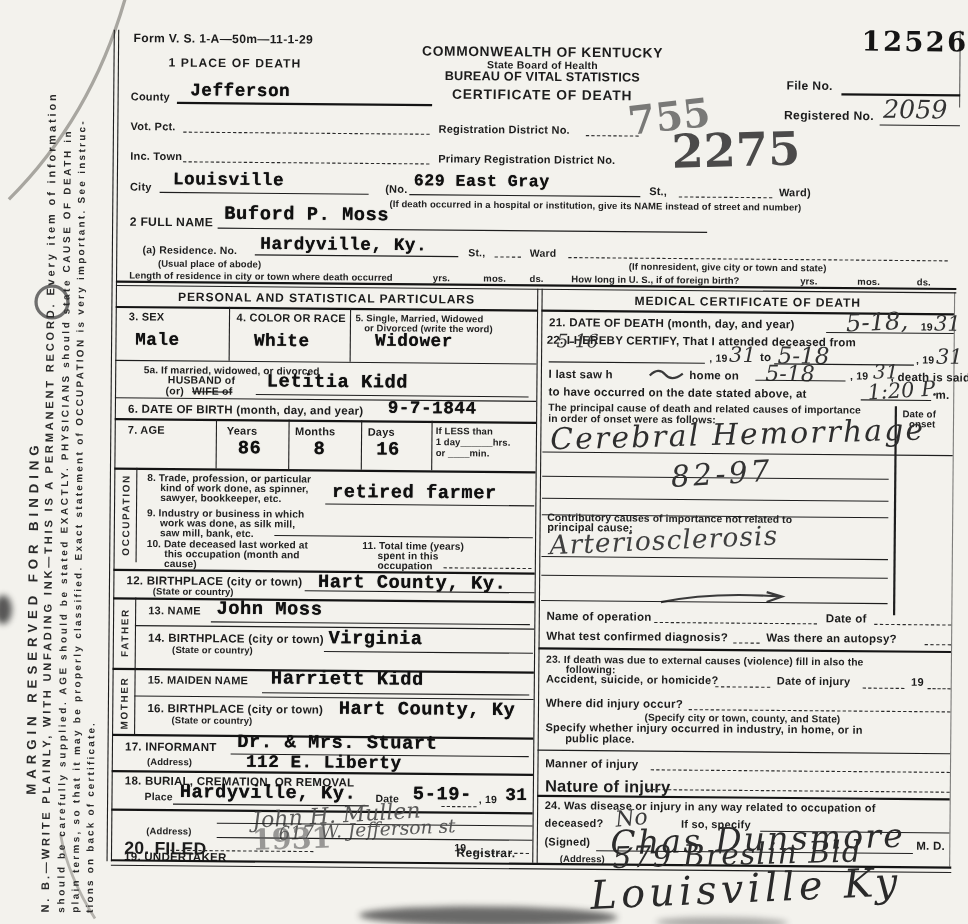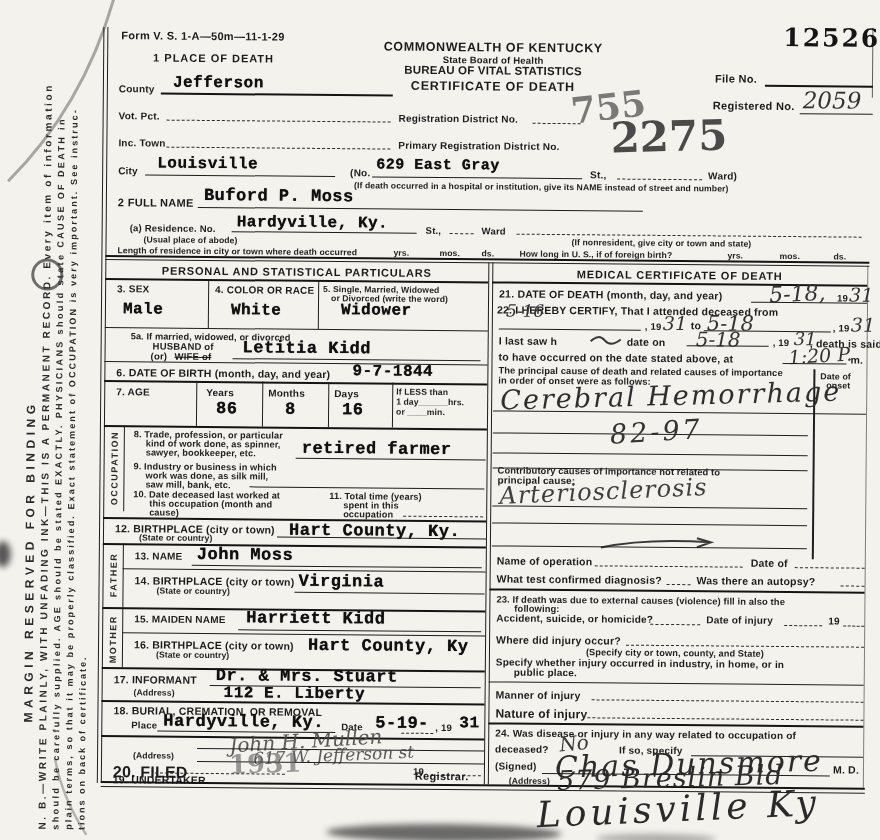--- a/index.html
+++ b/index.html
@@ -275,21 +275,21 @@
   <div class="r lbl" style="left:690px;top:317px;font-size:10.5px">to</div>
   <div class="r hw" style="left:706px;top:309px;font-size:21px">5-18</div>
   <div class="r rule" style="left:703px;top:328px;width:127px"></div>
   <div class="r lbl" style="left:832px;top:319px;font-size:9.5px">, 19</div>
   <div class="r hw" style="left:850px;top:310px;font-size:19px">31</div>
 
   <div class="r lbl" style="left:498px;top:334px;font-size:10.5px">I last saw h</div>
   <svg class="r" style="left:588px;top:330px;width:36px;height:14px">
         <path d="M2,10 Q10,2 16,9 T32,8" stroke="#3a3a3a" stroke-width="2" fill="none"></path>
       </svg>
-  <div class="r lbl" style="left:626px;top:334px;font-size:10.5px">date on</div>
+  <div class="r lbl" style="left:626px;top:334px;font-size:10.5px">home on</div>
   <div class="r hw" style="left:695px;top:325px;font-size:20px">5-18</div>
   <div class="r rule" style="left:686px;top:343px;width:82px"></div>
   <div class="r lbl" style="left:772px;top:334px;font-size:9.5px">, 19</div>
   <div class="r hw" style="left:793px;top:325px;font-size:18px">31</div>
   <div class="r lbl" style="left:809px;top:334px;font-size:10.5px">, death is said</div>
 
   <div class="r lbl" style="left:498px;top:350px;font-size:10.5px">to have occurred on the date stated above, at</div>
   <div class="r hw" style="left:788px;top:341px;font-size:19px;transform:rotate(-4deg)">1:20 P.</div>
   <div class="r lbl" style="left:850px;top:350px;font-size:10.5px">m.</div>
   <div class="r rule" style="left:782px;top:360px;width:64px"></div>
@@ -339,21 +339,21 @@
 
   <div class="r lbl" style="left:498px;top:633px;font-size:10.5px">Where did injury occur?</div>
   <div class="r dash" style="left:628px;top:643px;width:238px"></div>
   <div class="r lbl9" style="left:588px;top:646px;font-size:9.2px">(Specify city or town, county, and State)</div>
   <div class="r lbl" style="left:498px;top:656px;font-size:10px">Specify whether injury occurred in industry, in home, or in</div>
   <div class="r lbl" style="left:516px;top:666px;font-size:10px">public place.</div>
   <div class="r rule" style="left:491px;top:681px;width:375px"></div>
 
   <div class="r lbl" style="left:498px;top:688px;font-size:10.5px">Manner of injury</div>
   <div class="r dash" style="left:594px;top:698px;width:272px"></div>
-  <div class="r lbl" style="left:498px;top:706px;font-size:12px">Nature of injury</div>
+  <div class="r lbl" style="left:498px;top:706px;font-size:15px">Nature of injury</div>
   <div class="r dash" style="left:590px;top:716px;width:276px"></div>
   <div class="r ruleT" style="left:491px;top:722px;width:375px"></div>
 
   <div class="r lbl" style="left:498px;top:727px;font-size:10px">24. Was disease or injury in any way related to occupation of</div>
   <div class="r lbl" style="left:498px;top:743px;font-size:10px">deceased?</div>
   <div class="r hw" style="left:562px;top:730px;font-size:20px;transform:rotate(-6deg);color:#3a3a3a">No</div>
   <div class="r lbl" style="left:622px;top:743px;font-size:10px">If so, specify</div>
   <div class="r rule" style="left:694px;top:753px;width:172px"></div>
 
   <div class="r lbl" style="left:498px;top:760px;font-size:10px">(Signed)</div>

